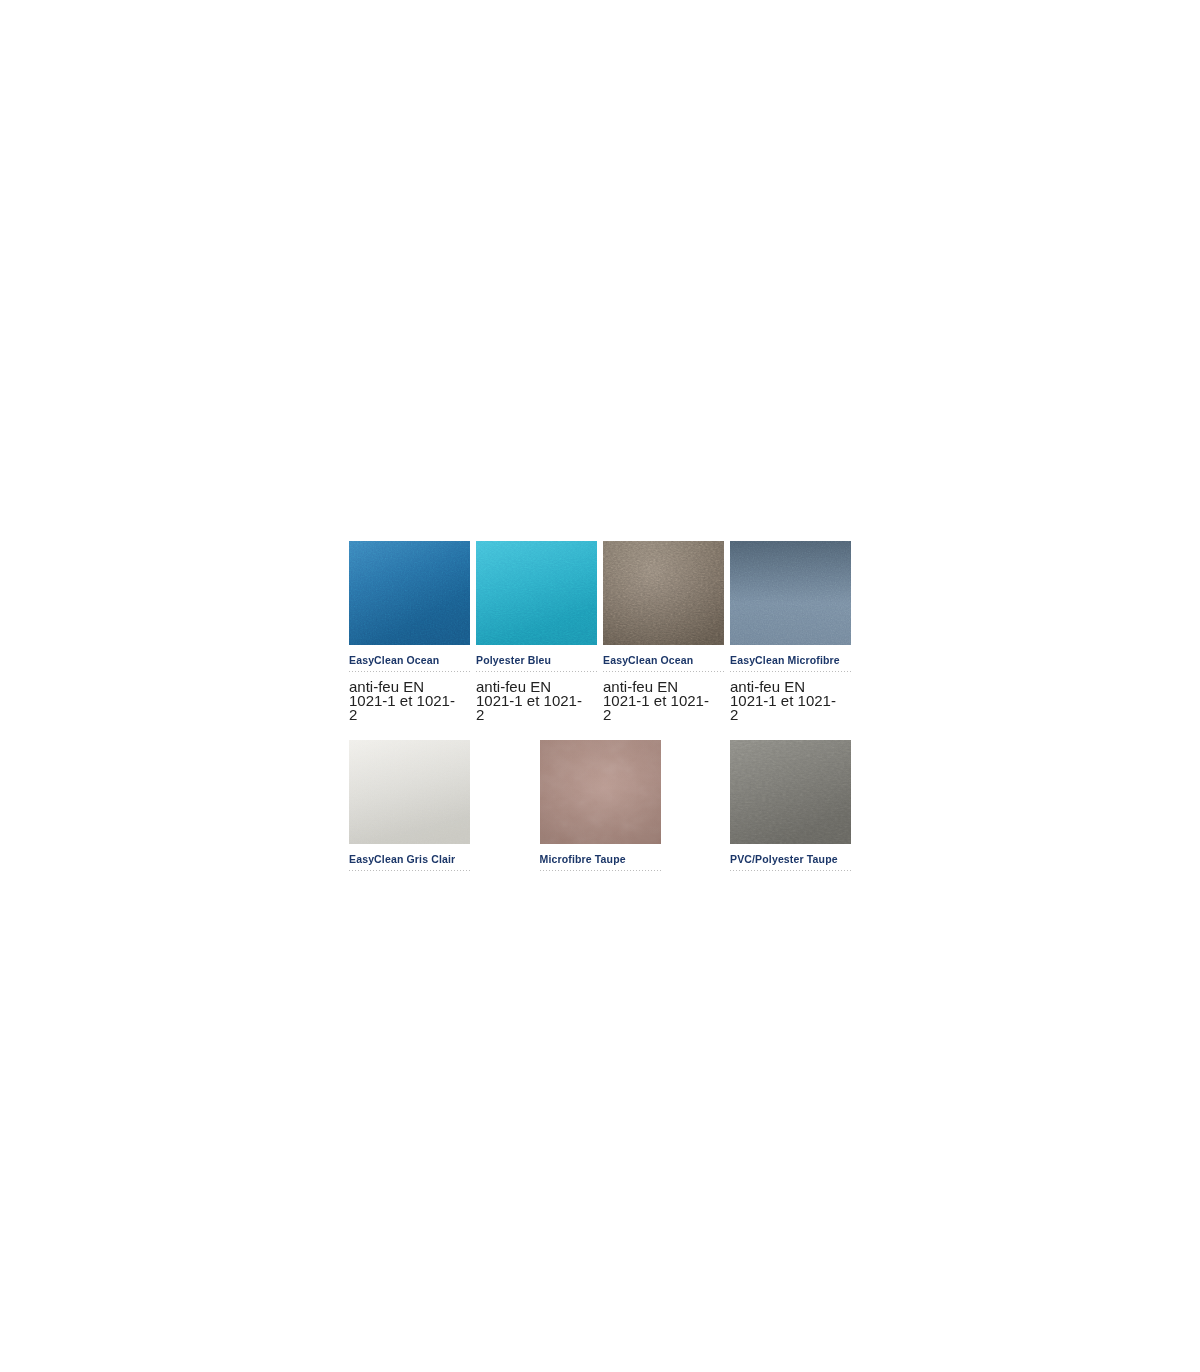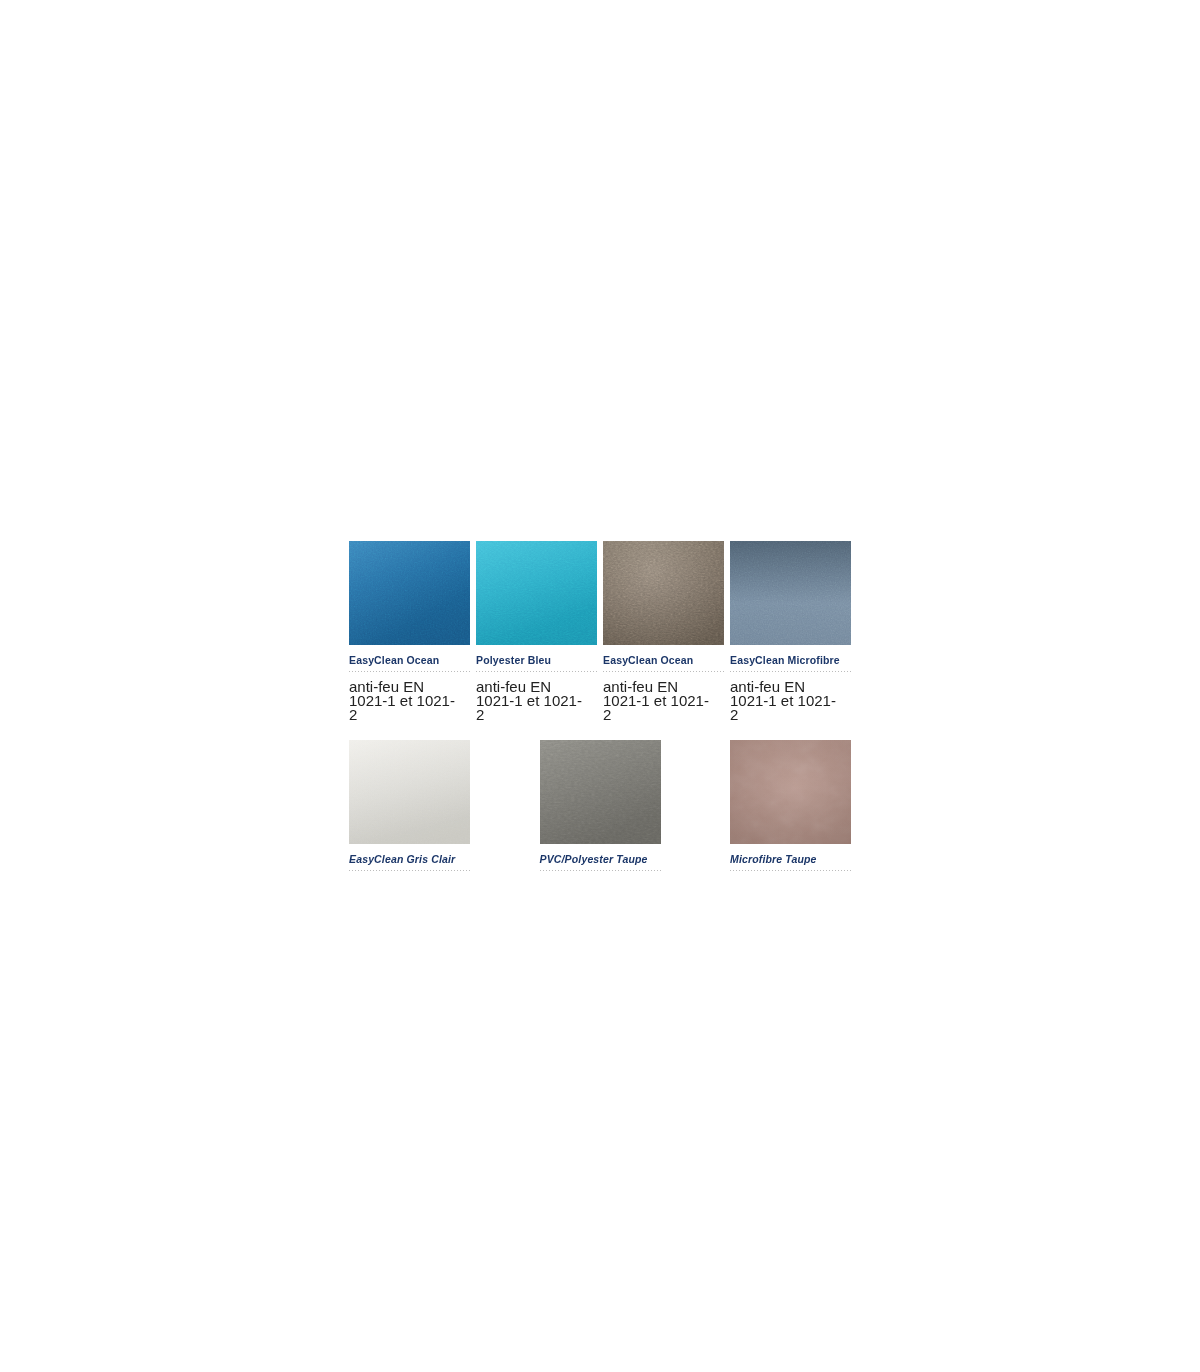--- a/index.html
+++ b/index.html
@@ -24,21 +24,20 @@
   }
 
   .swatch-row {
     display: flex;
     flex-direction: row;
     align-items: flex-start;
     justify-content: space-between;
   }
   .swatch-row.row-2 {
     margin-top: 18px;
-    font-style: italic;
   }
 
   .swatch-cell {
     width: 121px;
     margin-right: 6px;
     box-sizing: border-box;
   }
   .swatch-cell:last-child {
     margin-right: 0;
   }
@@ -248,20 +247,49 @@
         <div class="chip-title">EasyClean Gris Clair</div>
         <div class="divider"></div>
         <div class="chip-note empty"></div>
       </div>
     </div>
 
     <div class="swatch-cell">
       <div class="chip">
         <svg class="grain" viewBox="0 0 121 104" preserveAspectRatio="none">
           <defs>
+            <filter id="tex-micro" x="0" y="0" width="100%" height="100%">
+              <feTurbulence type="fractalNoise" baseFrequency="0.06 0.08" numOctaves="3" seed="11" result="n"></feTurbulence>
+              <feColorMatrix in="n" type="saturate" values="0"></feColorMatrix>
+              <feComponentTransfer>
+                <feFuncA type="linear" slope="0.35" intercept="0"></feFuncA>
+              </feComponentTransfer>
+            </filter>
+            <linearGradient id="grad-micro" x1="0" y1="0" x2="0.3" y2="1">
+              <stop offset="0%" stop-color="#b79489"></stop>
+              <stop offset="55%" stop-color="#b08d83"></stop>
+              <stop offset="100%" stop-color="#a7857b"></stop>
+            </linearGradient>
+          </defs>
+          <rect width="121" height="104" fill="url(#grad-micro)"></rect>
+          <rect width="121" height="104" filter="url(#tex-micro)" opacity="0.5" style="mix-blend-mode:overlay"></rect>
+        </svg>
+        <div class="shade" style="background:radial-gradient(ellipse at 55% 45%, rgba(255,255,255,0.12), rgba(0,0,0,0.10) 90%);"></div>
+      </div>
+      <div class="caption">
+        <div class="chip-title">Microfibre Taupe</div>
+        <div class="divider"></div>
+        <div class="chip-note empty"></div>
+      </div>
+    </div>
+
+    <div class="swatch-cell">
+      <div class="chip">
+        <svg class="grain" viewBox="0 0 121 104" preserveAspectRatio="none">
+          <defs>
             <filter id="tex-pvc" x="0" y="0" width="100%" height="100%">
               <feTurbulence type="fractalNoise" baseFrequency="0.35 0.75" numOctaves="3" seed="27" result="n"></feTurbulence>
               <feColorMatrix in="n" type="saturate" values="0"></feColorMatrix>
               <feComponentTransfer>
                 <feFuncA type="linear" slope="0.45" intercept="0"></feFuncA>
               </feComponentTransfer>
             </filter>
             <linearGradient id="grad-pvc" x1="0" y1="0" x2="0.25" y2="1">
               <stop offset="0%" stop-color="#84837c"></stop>
               <stop offset="55%" stop-color="#7b7a74"></stop>
@@ -273,44 +301,15 @@
         </svg>
         <div class="shade" style="background:linear-gradient(155deg, rgba(255,255,255,0.10), rgba(0,0,0,0.10) 80%);"></div>
       </div>
       <div class="caption">
         <div class="chip-title">PVC/Polyester Taupe</div>
         <div class="divider"></div>
         <div class="chip-note empty"></div>
       </div>
     </div>
 
-    <div class="swatch-cell">
-      <div class="chip">
-        <svg class="grain" viewBox="0 0 121 104" preserveAspectRatio="none">
-          <defs>
-            <filter id="tex-micro" x="0" y="0" width="100%" height="100%">
-              <feTurbulence type="fractalNoise" baseFrequency="0.06 0.08" numOctaves="3" seed="11" result="n"></feTurbulence>
-              <feColorMatrix in="n" type="saturate" values="0"></feColorMatrix>
-              <feComponentTransfer>
-                <feFuncA type="linear" slope="0.35" intercept="0"></feFuncA>
-              </feComponentTransfer>
-            </filter>
-            <linearGradient id="grad-micro" x1="0" y1="0" x2="0.3" y2="1">
-              <stop offset="0%" stop-color="#b79489"></stop>
-              <stop offset="55%" stop-color="#b08d83"></stop>
-              <stop offset="100%" stop-color="#a7857b"></stop>
-            </linearGradient>
-          </defs>
-          <rect width="121" height="104" fill="url(#grad-micro)"></rect>
-          <rect width="121" height="104" filter="url(#tex-micro)" opacity="0.5" style="mix-blend-mode:overlay"></rect>
-        </svg>
-        <div class="shade" style="background:radial-gradient(ellipse at 55% 45%, rgba(255,255,255,0.12), rgba(0,0,0,0.10) 90%);"></div>
-      </div>
-      <div class="caption">
-        <div class="chip-title">Microfibre Taupe</div>
-        <div class="divider"></div>
-        <div class="chip-note empty"></div>
-      </div>
-    </div>
-
   </div>
 
 </div>
 
 </body></html>

